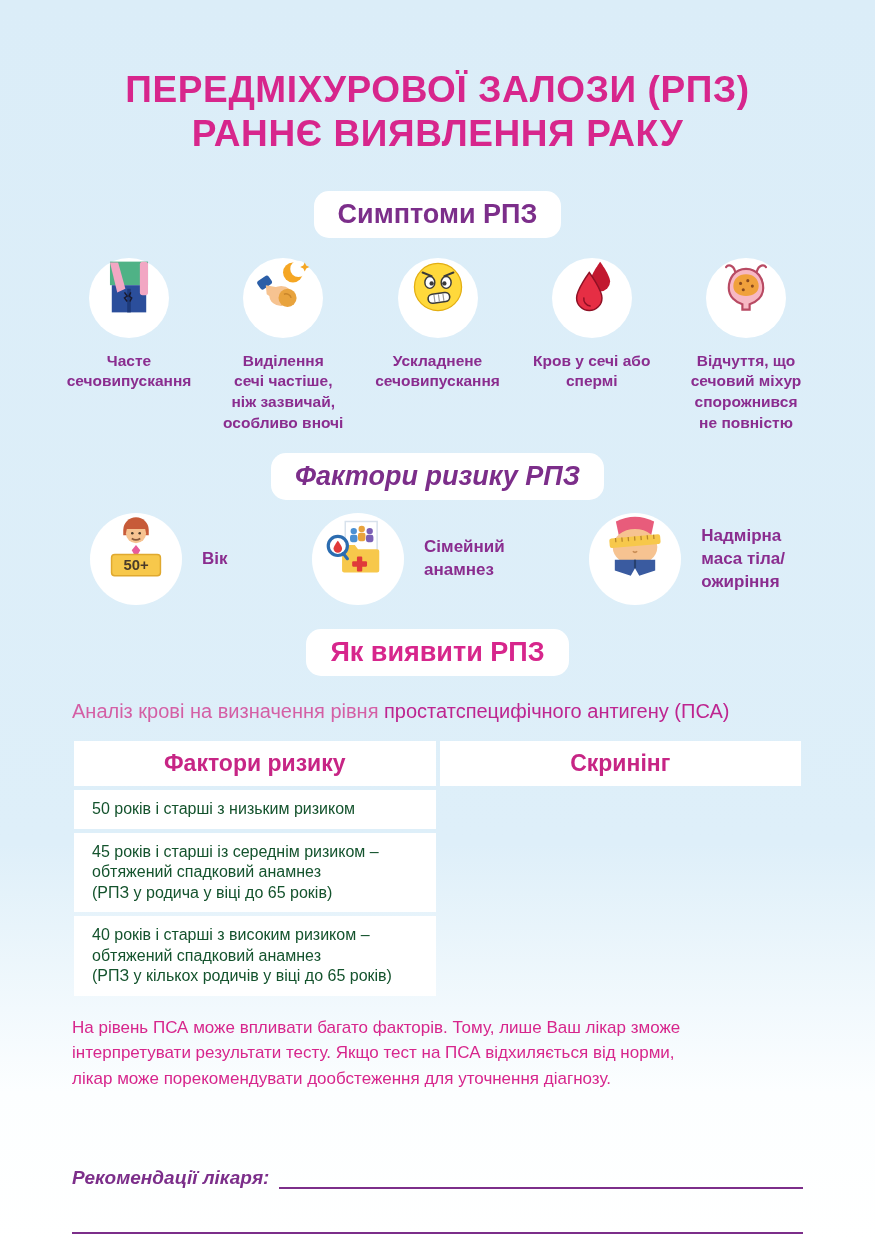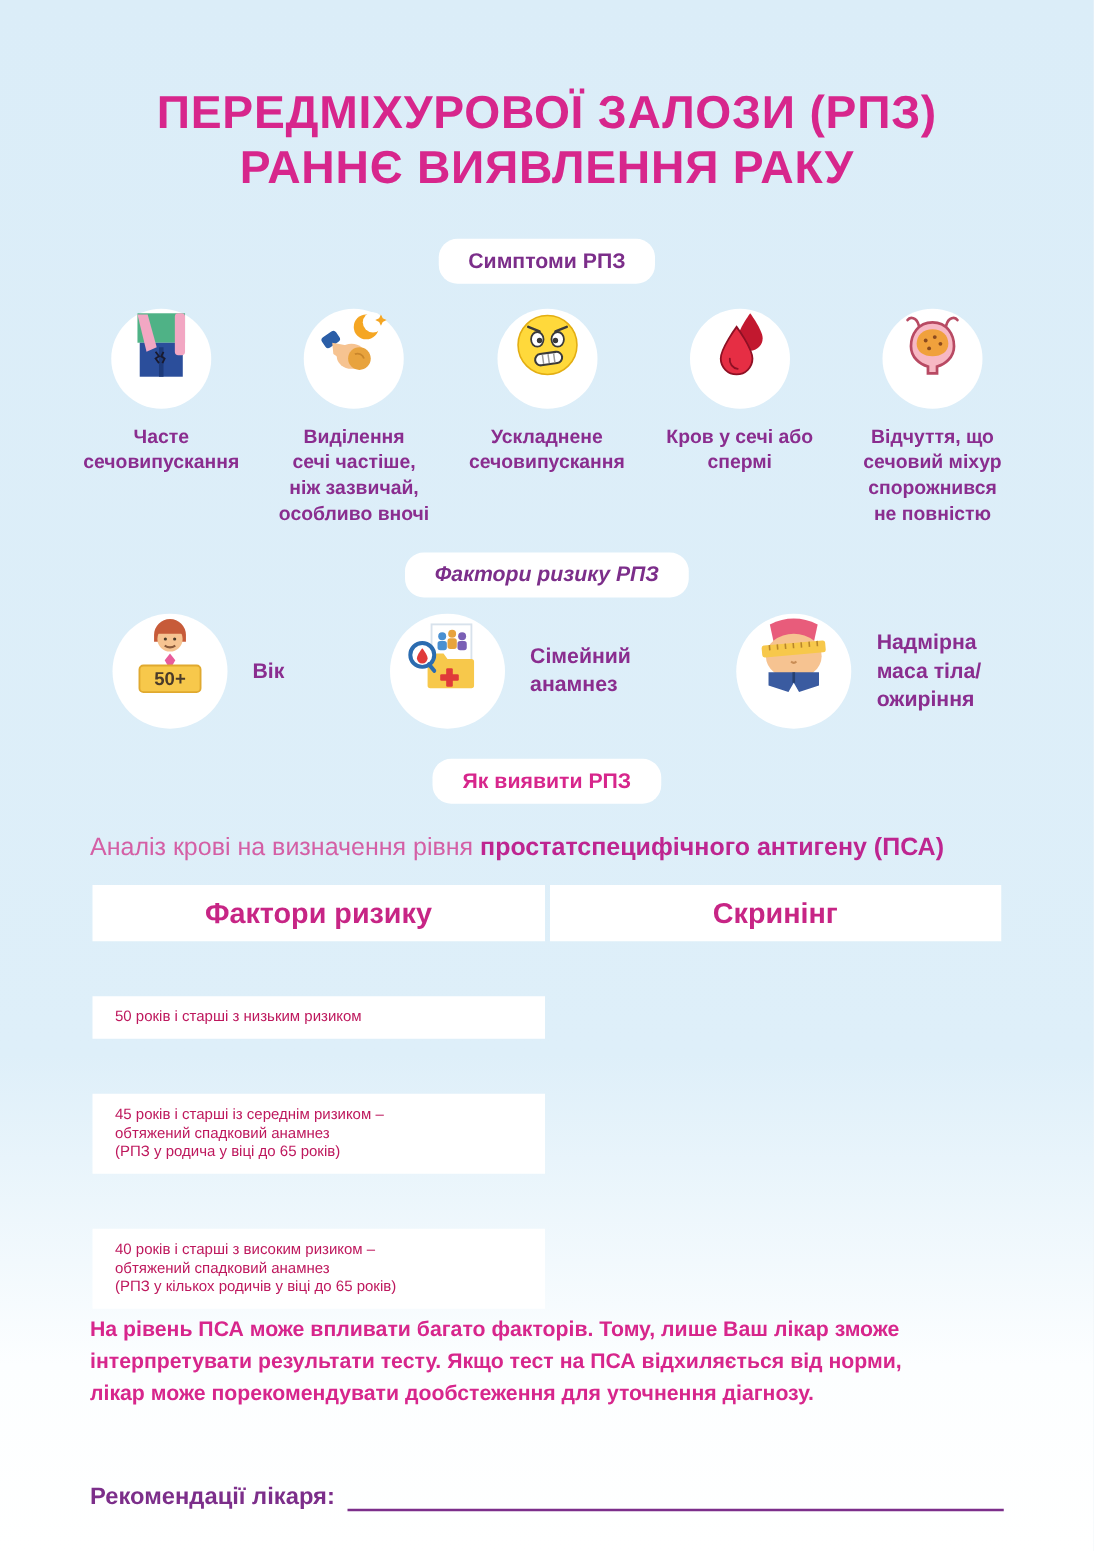--- a/index.html
+++ b/index.html
@@ -10,21 +10,21 @@
     font-family:"Liberation Sans", sans-serif;
   }
   .title {
     padding-top:68px; text-align:center; font-size:37px; font-weight:800;
     color:#D7268C; line-height:1.2; letter-spacing:0.6px;
   }
   .title span { display:block; }
   .badge-wrap { text-align:center; }
   .badge {
     display:inline-block; background:#ffffff; border-radius:15px; padding:8px 24px;
-    font-size:17px; font-weight:700; color:#7C2E8A;
+    font-size:27px; font-weight:700; color:#7C2E8A;
   }
   .badge.pink { color:#D7268C; }
   .bw-1 { margin-top:34px; }
   .bw-2 { margin-top:20px;font-style:italic; }
   .bw-3 { margin-top:24px; }
   .symptoms-row {
     margin-top:20px; display:flex; justify-content:space-between;
     padding:0 52px;
   }
   .symptom { width:154px; display:flex; flex-direction:column; align-items:center; }
@@ -40,43 +40,43 @@
   .risks-row {
     margin-top:13px; display:flex; justify-content:space-between; align-items:center;
     padding:0 90px;
   }
   .risk { display:flex; align-items:center; gap:20px; }
   .risk .circle { width:92px; height:92px; }
   .risk-label {
     font-weight:700; font-size:17px; color:#8A2D8F; line-height:1.35; white-space:pre-line;
   }
   .intro { margin:24px 72px 0; font-size:20px; color:#D45FA5; }
-  .intro b { color:#BE2590; font-weight:700;text-align:center; }
+  .intro b { color:#BE2590; font-weight:400;text-align:center; }
   .psa-table { margin:18px auto 0; width:727px; display:flex; gap:4px; }
   .col { flex:1; display:flex; flex-direction:column; gap:4px; }
   .thead {
     background:#ffffff; text-align:center; padding:9px 4px;
     font-weight:700; font-size:23px; color:#C72585;
   }
   .cell {
-    background:#ffffff; padding:9px 18px; font-size:12px; color:#be185d;
-    line-height:1.28; white-space:pre-line; display:flex; align-items:center;margin-top:40px;
+    background:#ffffff; padding:9px 18px; font-size:16px; color:#14532d;
+    line-height:1.28; white-space:pre-line; display:flex; align-items:center;
   }
   .cell.tall { flex:1; }
   .screen-cell {
     background:#ffffff; flex:1; display:flex; flex-direction:column;
     justify-content:center; align-items:center; text-align:center; gap:15px; padding:12px 14px;
   }
   .screen-text { font-size:16px; color:#C45BA4; line-height:1.3; white-space:pre-line; }
   .screen-bold { font-size:16.5px; font-weight:700; color:#A82B8C; }
   .note {
-    margin:4px 72px 0; font-size:17px; font-weight:700; color:#D7268C;
+    margin:19px 72px 0; font-size:17px; font-weight:400; color:#D7268C;
     line-height:1.5; white-space:pre-line;
   }
-  .rec { margin:60px 72px 0; }
+  .rec { margin:76px 72px 0;font-style:italic; }
   .rec-row { display:flex; align-items:flex-end; gap:10px; }
   .rec-label { font-size:19px; font-weight:700; color:#7C2E8A; white-space:nowrap; }
   .rec-line { flex:1; border-bottom:2px solid #7C2E8A; height:1.1em; }
   .blank-line { margin:0 72px; border-bottom:2px solid #7C2E8A; }
   .bl-1 { margin-top:43px; }
   .bl-2 { margin-top:32px; }
 </style>
 </head>
 <body>
 

